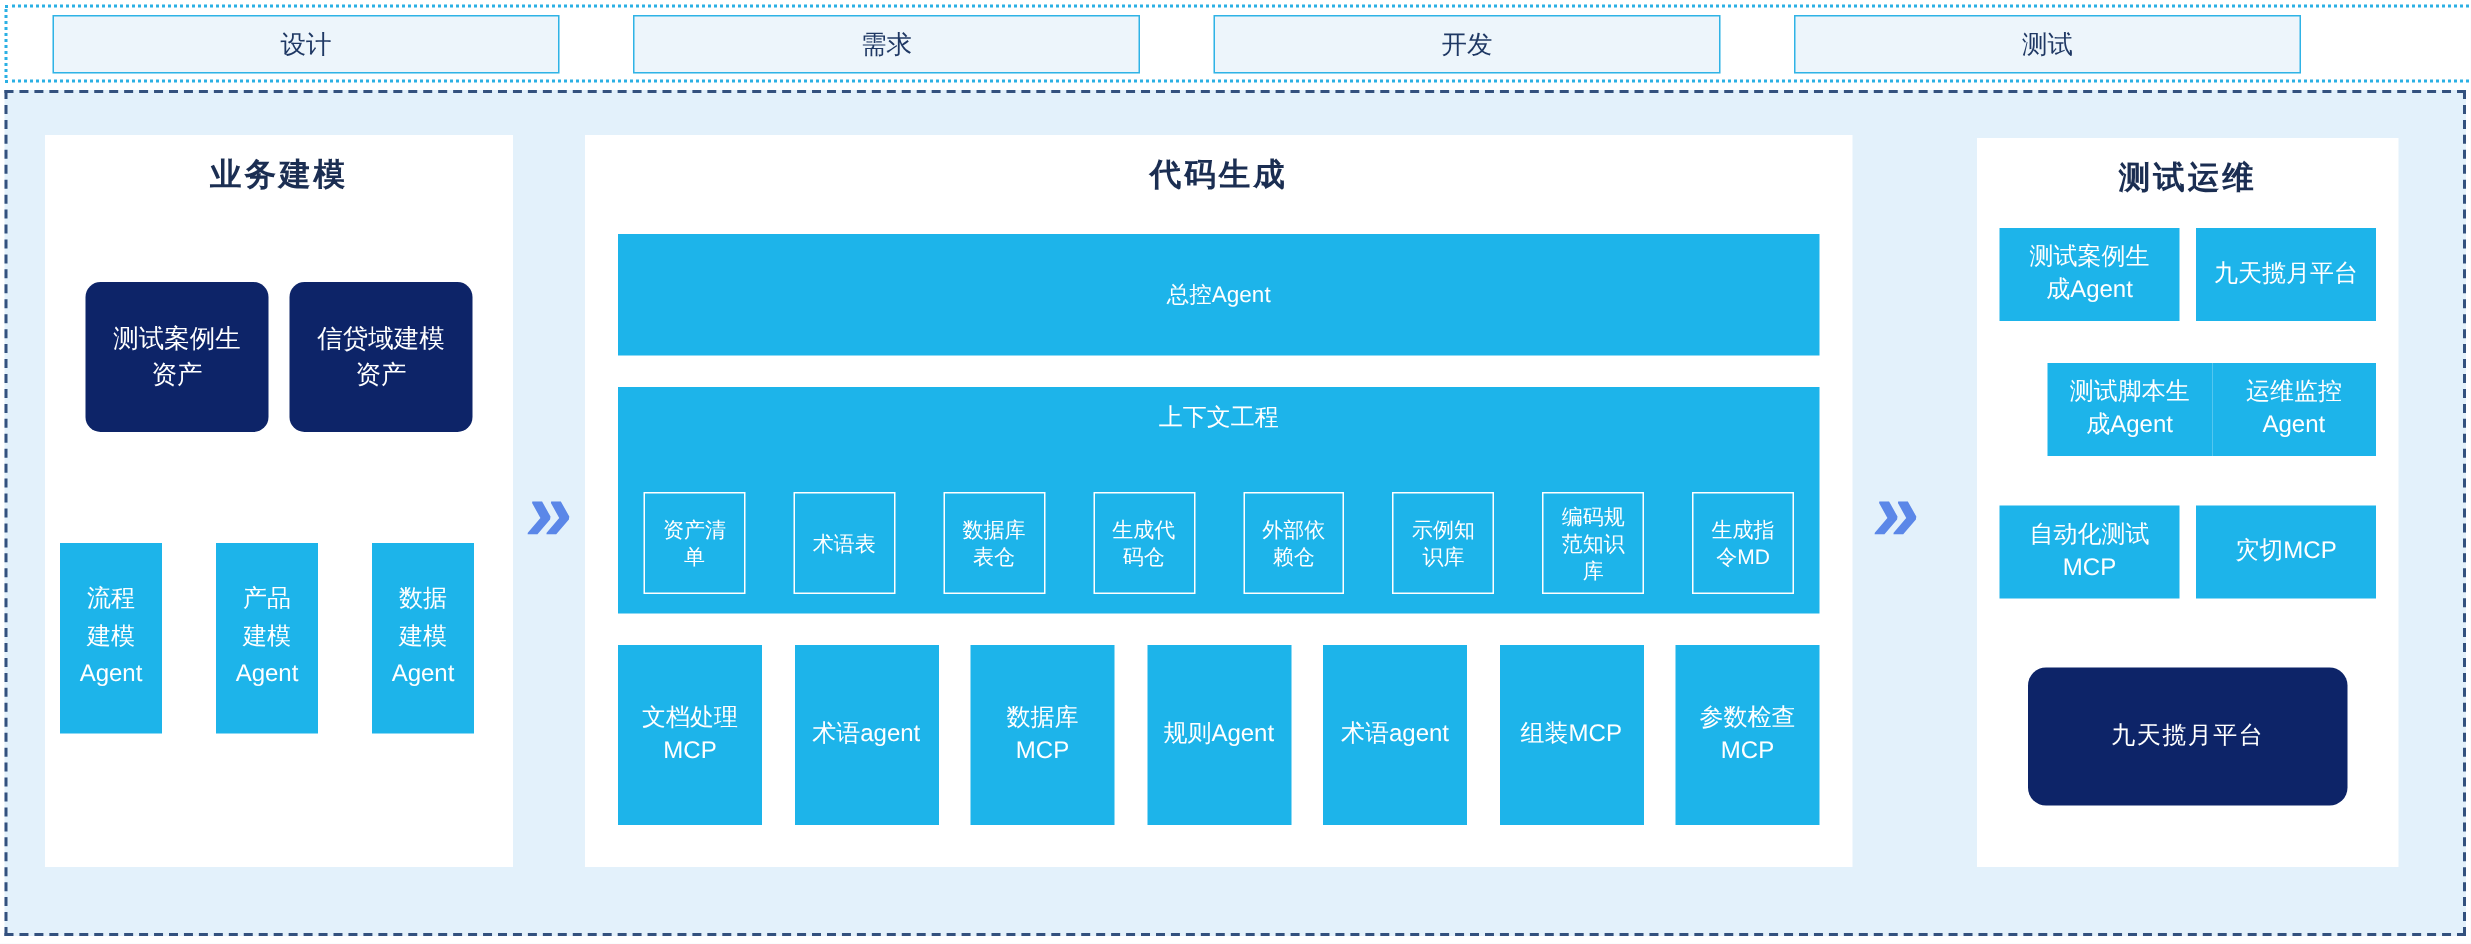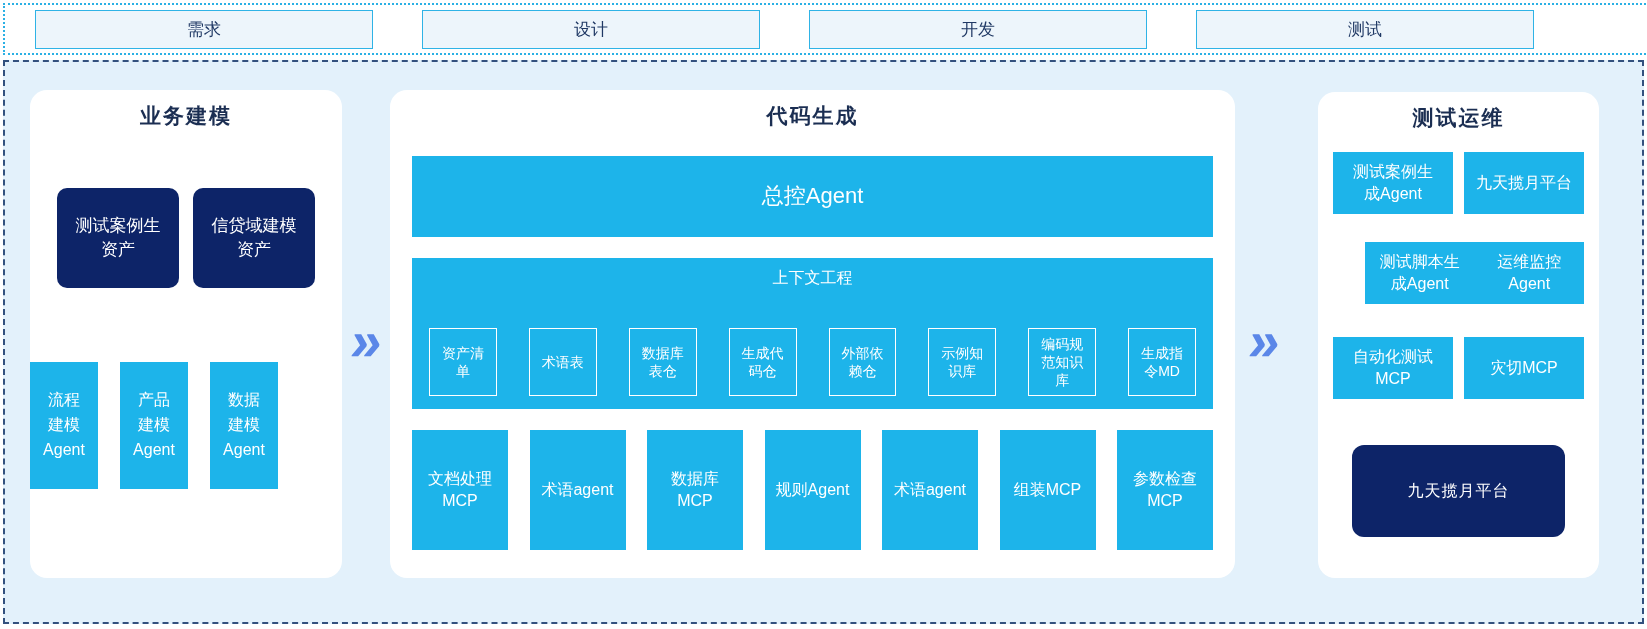--- a/index.html
+++ b/index.html
@@ -16,43 +16,43 @@
   .phase-box{
     width:336px;height:37px;background:#edf5fb;border:1px solid #2fb3e6;
     display:flex;align-items:center;justify-content:center;
     color:#1f3864;font-size:17px;flex:0 0 auto;
   }
   
   .main-panel{
     position:absolute;left:3px;top:60px;width:1637px;height:560px;
     border:2px dashed #33517e;background:#e3f1fb;
   }
-  .card{position:absolute;background:#ffffff;border-radius:17px;}
+  .card{position:absolute;background:#ffffff;}
   .card-title{
     position:absolute;left:0;right:0;top:12px;text-align:center;
     font-size:21px;font-weight:bold;color:#1b2e52;letter-spacing:2px;
   }
   .pre{white-space:pre-line;}
   .cyanbox{
     background:#1db4ea;color:#ffffff;display:flex;align-items:center;justify-content:center;
     text-align:center;line-height:1.4;
   }
   .navybox{
     background:#0d2468;color:#ffffff;display:flex;align-items:center;justify-content:center;
     text-align:center;line-height:1.4;border-radius:10px;
   }
   
   .card-left{left:25px;top:28px;width:312px;height:488px;}
   .asset-row{position:absolute;left:0;right:0;top:98px;display:flex;justify-content:center;gap:14px;}
   .asset-box{width:122px;height:100px;font-size:17px;}
-  .bm-agent-row{position:absolute;left:0;right:16px;top:272px;display:flex;justify-content:flex-start;gap:22px;}
+  .bm-agent-row{position:absolute;left:0;right:16px;top:272px;display:flex;justify-content:center;gap:36px;}
   .bm-agent-box{width:68px;height:127px;font-size:16px;line-height:1.55;}
   
   .card-mid{left:385px;top:28px;width:845px;height:488px;}
-  .master-bar{position:absolute;left:22px;right:22px;top:66px;height:81px;font-size:22px;}
+  .master-bar{position:absolute;left:22px;right:22px;top:66px;height:81px;font-size:15px;}
   .context-block{position:absolute;left:22px;right:22px;top:168px;height:151px;background:#1db4ea;}
   .context-title{position:absolute;left:0;right:0;top:10px;text-align:center;color:#ffffff;font-size:16px;}
   .context-row{position:absolute;left:17px;right:17px;bottom:13px;display:flex;justify-content:space-between;gap:32px;}
   .context-box{
     width:75px;height:68px;border:1px solid #ffffff;background:transparent;
     color:#ffffff;font-size:14px;display:flex;align-items:center;justify-content:center;
     text-align:center;line-height:1.3;box-sizing:border-box;
   }
   .worker-row{position:absolute;left:22px;right:22px;top:340px;display:flex;justify-content:space-between;}
   .worker-box{width:96px;height:120px;font-size:16px;}
@@ -76,22 +76,22 @@
   }
   .chevron-1{left:336px;}
   .chevron-2{left:1234px;}
 </style>
 </head>
 <body>
 
 <div class="page">
 
   <div class="phase-strip">
+    <div class="phase-box">设计</div>
     <div class="phase-box">需求</div>
-    <div class="phase-box">设计</div>
     <div class="phase-box">开发</div>
     <div class="phase-box">测试</div>
   </div>
 
   <div class="main-panel">
 
     <div class="card card-left">
       <div class="card-title">业务建模</div>
       <div class="asset-row">
         <div class="navybox asset-box pre">测试案例生

